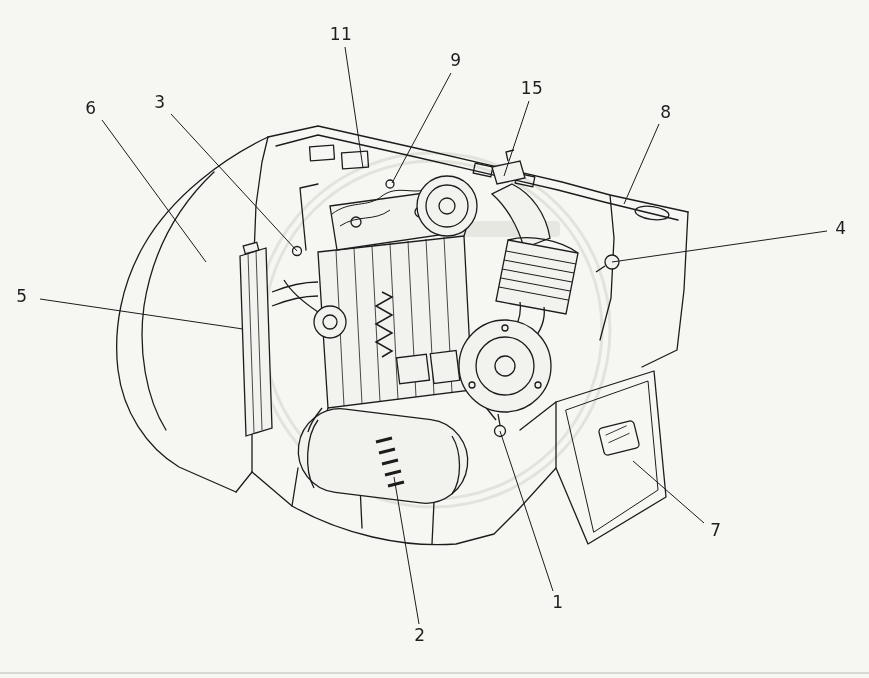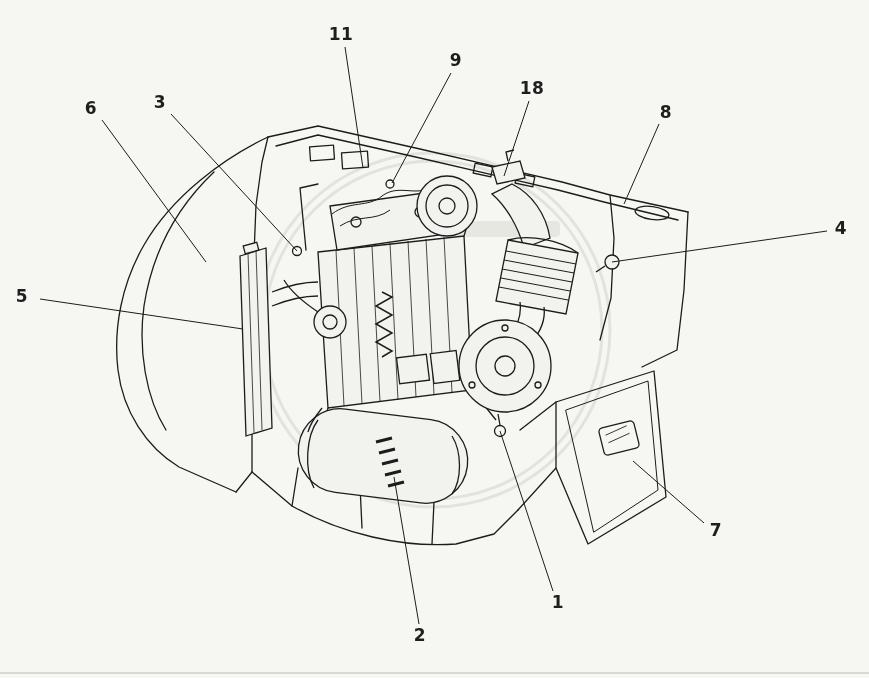--- a/index.html
+++ b/index.html
@@ -3,21 +3,21 @@
 <meta charset="utf-8">
 <style>
   html,body{margin:0;padding:0;background:#f6f6f3;}
   .stage{
     position:relative;width:869px;height:678px;background:#f6f6f3;
     overflow:hidden;font-family:"DejaVu Sans",sans-serif;
   }
   .stage svg{position:absolute;left:0;top:0;}
   .callout{
     position:absolute;transform:translate(-50%,-50%);
-    font-weight:700;font-size:17px;color:#1e1e1e;line-height:1;
+    font-weight:400;font-size:17px;color:#1e1e1e;line-height:1;
     letter-spacing:0.5px;user-select:none;
   }
 </style>
 </head>
 <body>
 
 <div class="stage">
 
   <svg width="869" height="678" viewBox="0 0 869 678">
 
@@ -138,16 +138,16 @@
 
   <div class="callout" style="left:558px;top:602px">1</div>
   <div class="callout" style="left:420px;top:635px">2</div>
   <div class="callout" style="left:160px;top:102px">3</div>
   <div class="callout" style="left:841px;top:228px">4</div>
   <div class="callout" style="left:22px;top:296px">5</div>
   <div class="callout" style="left:91px;top:108px">6</div>
   <div class="callout" style="left:716px;top:530px">7</div>
   <div class="callout" style="left:666px;top:112px">8</div>
   <div class="callout" style="left:456px;top:60px">9</div>
-  <div class="callout" style="left:532px;top:88px">18</div>
+  <div class="callout" style="left:532px;top:88px">15</div>
   <div class="callout" style="left:341px;top:34px">11</div>
 
 </div>
 
 </body></html>

